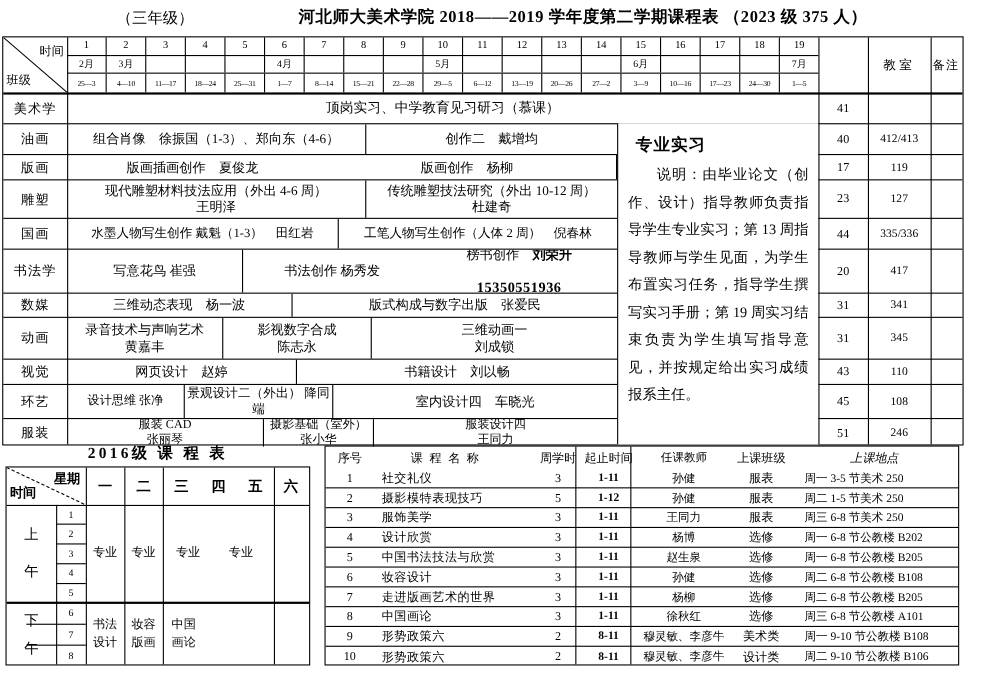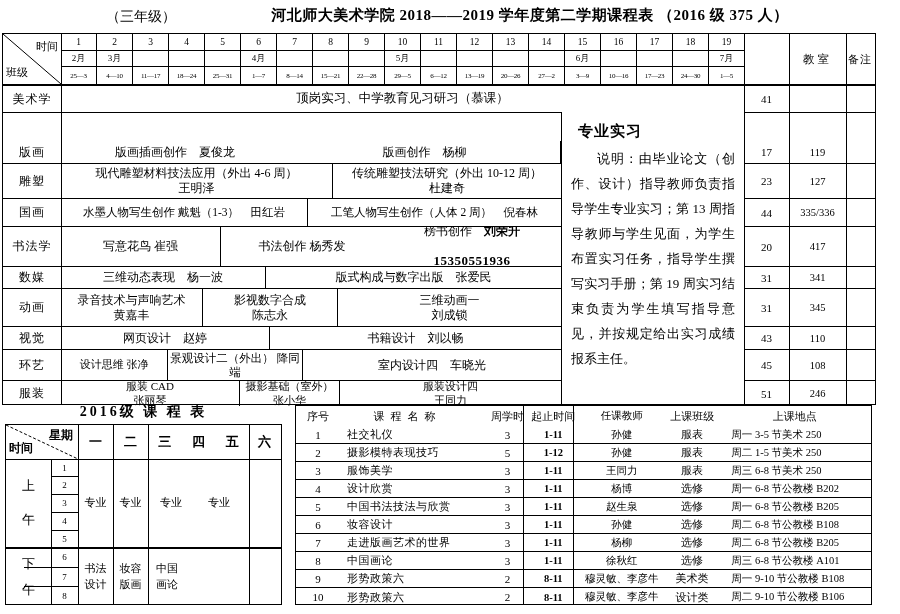--- a/index.html
+++ b/index.html
@@ -63,29 +63,29 @@
   .cc{display:flex;align-items:center;justify-content:center;box-sizing:border-box;overflow:hidden;white-space:nowrap;}
   .c-no{width:45px;}
   .c-name{width:138px;justify-content:flex-start;padding-left:7px;letter-spacing:0.5px;}
   .c-hours{width:44px;margin-left:11px;}
   .c-span{width:50px;font-weight:bold;font-size:10.5px;}
   .c-teacher{width:90px;font-size:10.5px;}
   .c-class{width:54px;}
   .c-loc{width:156px;justify-content:flex-start;padding-left:13px;font-size:10.5px;}
   .chead .c-name{justify-content:center;letter-spacing:6px;padding-left:0;}
   .chead .c-span{font-weight:normal;font-size:11px;}
-  .chead .c-loc{justify-content:center;padding-left:0;font-size:11px;}
+  .chead .c-loc{justify-content:center;padding-left:0;font-size:11px;font-style:italic;}
 </style>
 </head>
 <body>
 
 <div class="page">
 
   <div class="abs" id="grade-label">（三年级）</div>
-  <div class="abs" id="main-title">河北师大美术学院 2018——2019 学年度第二学期课程表 （2016 级 375 人）</div>
+  <div class="abs" id="main-title">河北师大美术学院 2018——2019 学年度第二学期课程表 （2023 级 375 人）</div>
 
   <div class="abs" id="main-table">
 
     <div class="abs" id="mt-corner">
       <svg width="58" height="50">
         <line x1="0" y1="0" x2="58" y2="50" stroke="#000" stroke-width="1"></line>
       </svg>
       <span class="c-top">时间</span>
       <span class="c-bot">班级</span>
     </div>
@@ -165,20 +165,29 @@
     <div class="hline" style="top:50px;left:0;right:0;height:2px"></div>
 
     <div class="strip" style="top:52px;height:27px">
       <div class="rlabel">美术学</div>
       <div class="ccell" style="width:683px;font-size:12.5px">顶岗实习、中学教育见习研习（慕课）</div>
       <div class="scell">41</div>
       <div class="rcell"></div>
       <div class="ncell"></div>
     </div>
 
+    <div class="strip" style="top:79px;height:28px">
+      <div class="rlabel">油画</div>
+      <div class="ccell br" style="width:272px">组合肖像　徐振国（1-3）、郑向东（4-6）</div>
+      <div class="ccell" style="width:228px">创作二　戴增均</div>
+      <div class="spacer"></div>
+      <div class="scell">40</div>
+      <div class="rcell">412/413</div>
+      <div class="ncell"></div>
+    </div>
 
     <div class="strip" style="top:107px;height:23px">
       <div class="rlabel">版画</div>
       <div class="ccell" style="width:228px">版画插画创作　夏俊龙</div>
       <div class="ccell br" style="width:272px">版画创作　杨柳</div>
       <div class="spacer"></div>
       <div class="scell">17</div>
       <div class="rcell">119</div>
       <div class="ncell"></div>
     </div>

